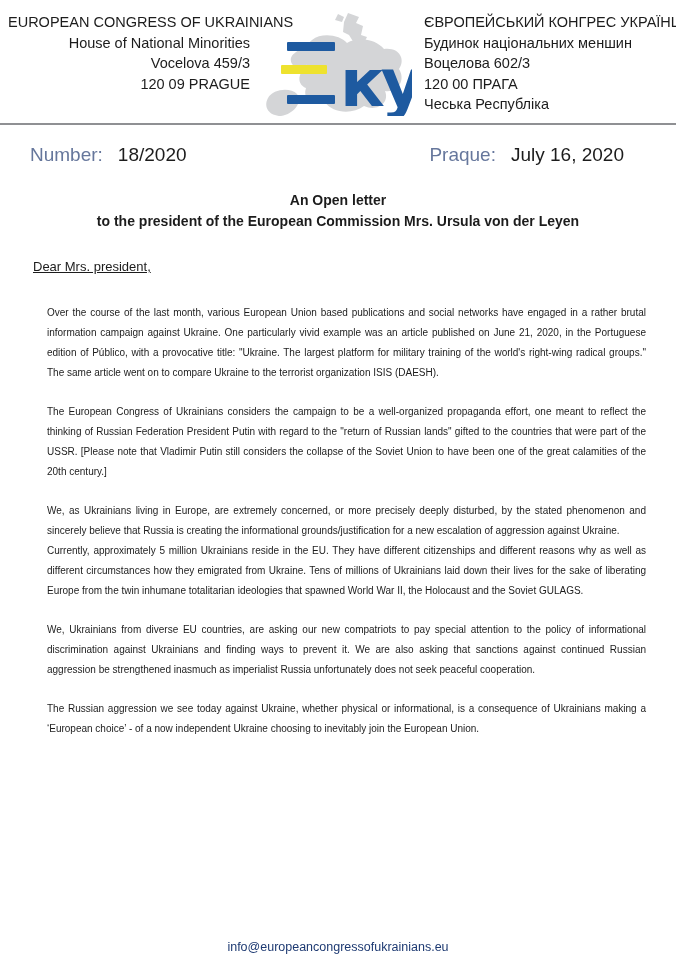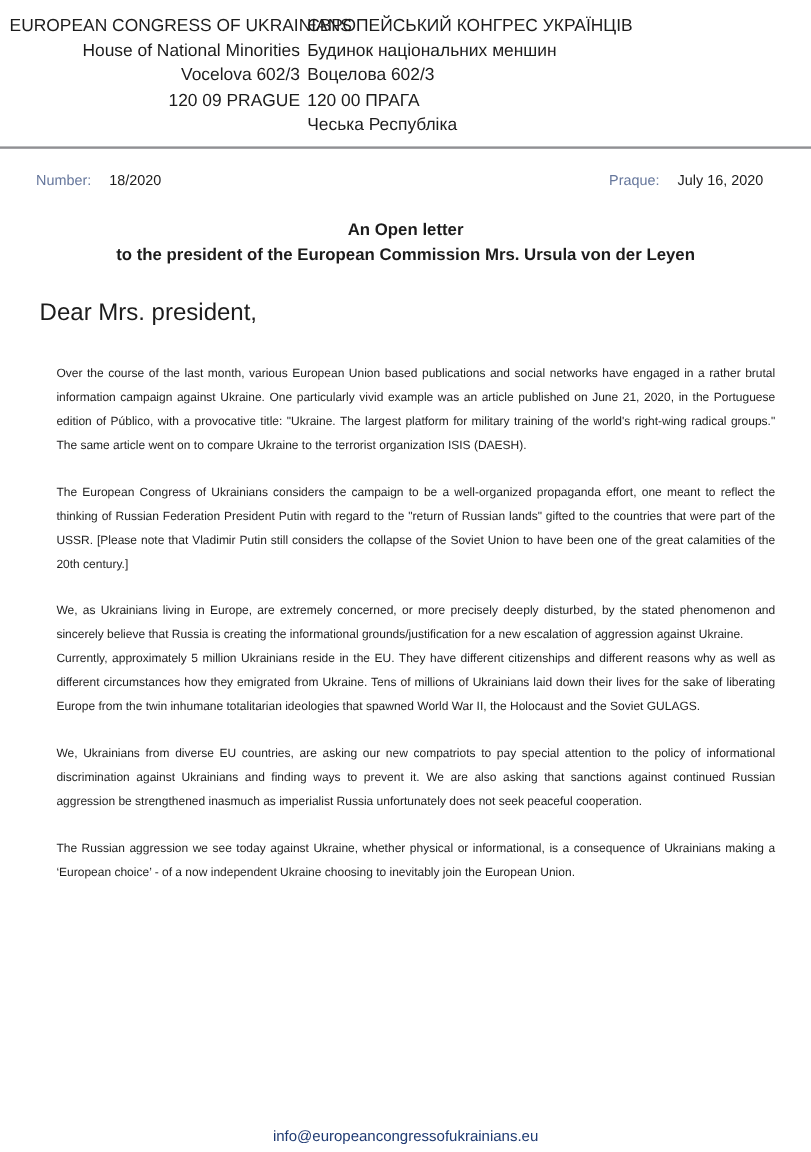--- a/index.html
+++ b/index.html
@@ -44,37 +44,38 @@
   }
   .divider {
     border: none;
     border-top: 2px solid #8f9093;
     margin: 7px 0 0 0;
   }
   
   .meta-row {
     display: flex;
     justify-content: space-between;
-    padding: 19px 40px 0 30px;
-    font-size: 12px;
+    padding: 19px 52px 0 30px;
+    font-size: 19px;
   }
   .meta-label { color: #66779c; margin-right: 15px; }
   .meta-value { color: #1c1c1c; }
   
   .letter-title {
     margin-top: 24px;
     text-align: center;
     font-weight: bold;
     font-size: 14px;
     line-height: 21px;
   }
   
   .salutation {
     margin: 27px 33px 12px 33px;
-    font-size: 20px;
+    font-size: 13px;
+    text-decoration: underline;
   }
   .body-text {
     margin: 0 30px 0 47px;
     font-size: 10px;
     line-height: 20px;
   }
   .body-text p {
     margin: 19px 0 0 0;
     text-align: justify;
   }
@@ -94,24 +95,44 @@
 </head>
 <body>
 
 <div class="page">
 
   <div class="letterhead">
 
     <div class="addr-left">
       <div>EUROPEAN CONGRESS OF UKRAINIANS</div>
       <div>House of National Minorities</div>
-      <div>Vocelova 602/3</div>
+      <div>Vocelova 459/3</div>
       <div>120 09 PRAGUE</div>
     </div>
 
+    <div class="logo-wrap">
+      <svg viewBox="0 0 152 104" xmlns="http://www.w3.org/2000/svg">
+
+        <g>
+          <path fill="#d4d5d7" d="M88,1 l11,4 -3,6 7,3 -2,9 6,2 -4,8 -9,-2 -5,-8 -6,-3 1,-10 z"></path>
+          <path fill="#d4d5d7" d="M52,28 C62,20 80,23 87,31 C98,24 116,27 124,37 C139,35 146,47 139,57 C146,68 138,81 125,79 C130,91 117,100 104,94 C92,103 72,101 65,90 C53,95 42,87 46,76 C36,72 38,59 48,55 C41,47 44,34 52,28 Z"></path>
+          <path fill="#d4d5d7" d="M8,86 C13,77 30,75 37,82 C43,90 34,102 21,104 C9,104 3,95 8,86 Z"></path>
+          <path fill="#d4d5d7" d="M36,40 C42,35 51,39 49,48 C47,56 36,58 32,52 C29,46 32,43 36,40 Z"></path>
+          <path fill="#d4d5d7" d="M78,2 l6,3 -2,5 -7,-2 z"></path>
+        </g>
+
+        <g>
+          <rect x="27" y="30" width="48" height="9" rx="1" fill="#1e5aa0"></rect>
+          <rect x="21" y="53" width="46" height="9" rx="1" fill="#eee22e"></rect>
+          <rect x="27" y="83" width="48" height="9" rx="1" fill="#1e5aa0"></rect>
+        </g>
+
+        <text x="80" y="94" font-family="DejaVu Sans, sans-serif" font-weight="bold" font-size="66" letter-spacing="-4" fill="#1e5aa0">ку</text>
+      </svg>
+    </div>
 
     <div class="addr-right">
       <div>ЄВРОПЕЙСЬКИЙ КОНГРЕС УКРАЇНЦІВ</div>
       <div>Будинок національних меншин</div>
       <div>Воцелова 602/3</div>
       <div>120 00 ПРАГА</div>
       <div>Чеська Республіка</div>
     </div>
 
   </div>

